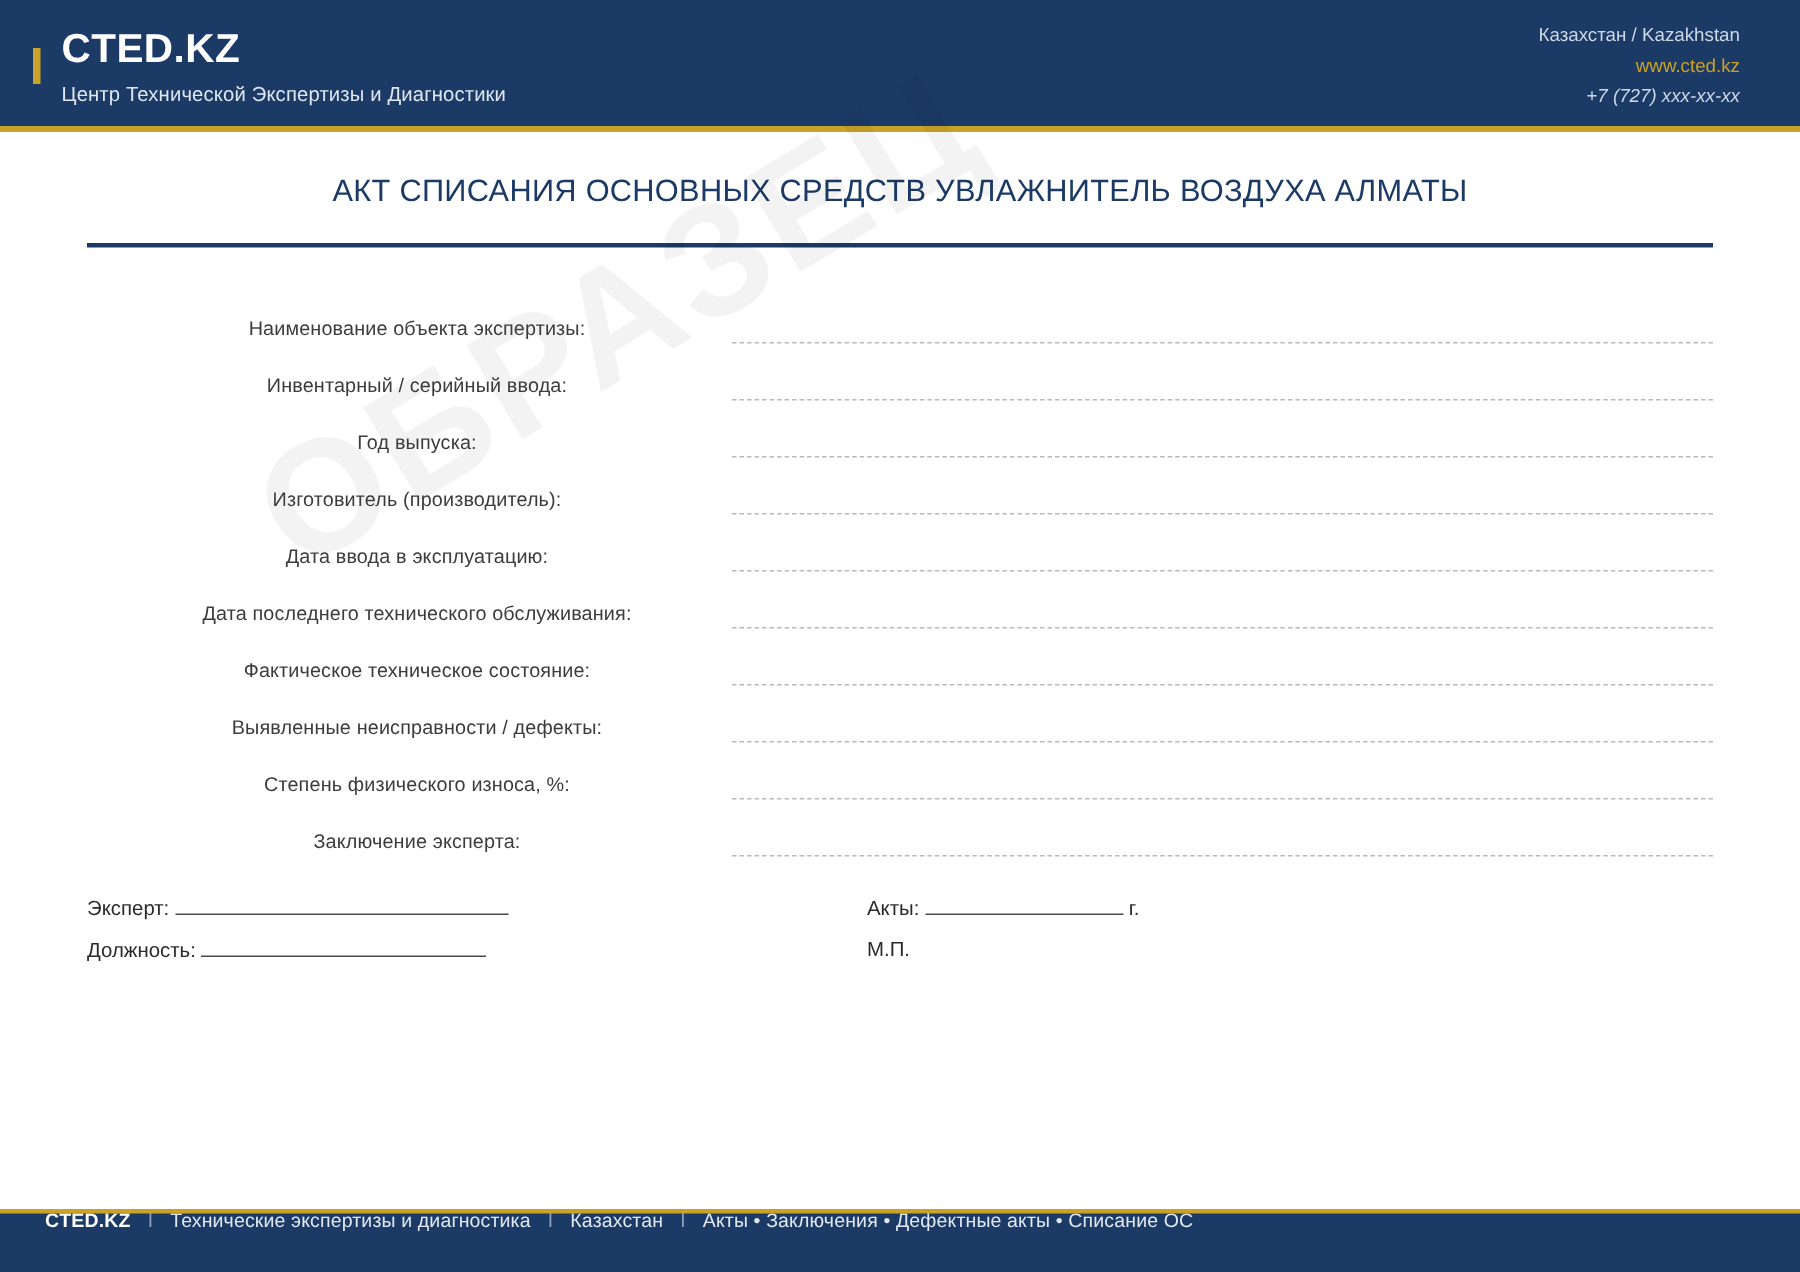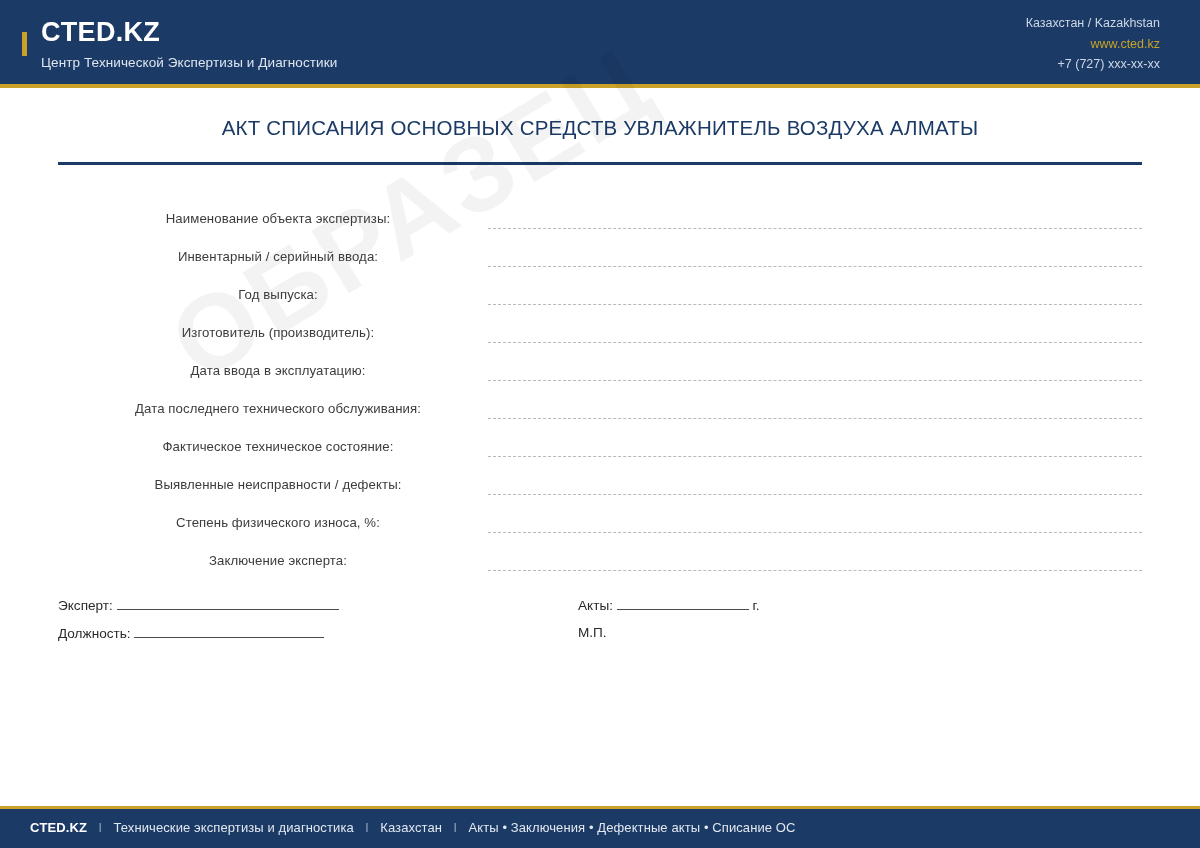--- a/index.html
+++ b/index.html
@@ -79,20 +79,21 @@
     color: #cdd8e6;
     font-size: 12.5px;
   }
   .contacts .c-site {
     color: #c9a227;
     font-size: 12.5px;
   }
   .contacts .c-phone {
     color: #cdd8e6;
     font-size: 12.5px;
+    font-style: italic;
   }
 
   
   .doc-title {
     text-align: center;
     color: #1b3a66;
     font-size: 20.5px;
     font-weight: normal;
     margin: 28px 60px 0 60px;
     letter-spacing: 0.2px;
@@ -185,21 +186,20 @@
 
   
   .footer {
     position: absolute;
     left: 0;
     bottom: 0;
     width: 1200px;
     height: 42px;
     background: #1b3a66;
     display: flex;
-    align-items: center;
     box-sizing: border-box;
     padding-left: 30px;
   }
   .footer-accent-top {
     position: absolute;
     left: 0;
     right: 0;
     top: 0;
     height: 3px;
     background: #c9a227;

